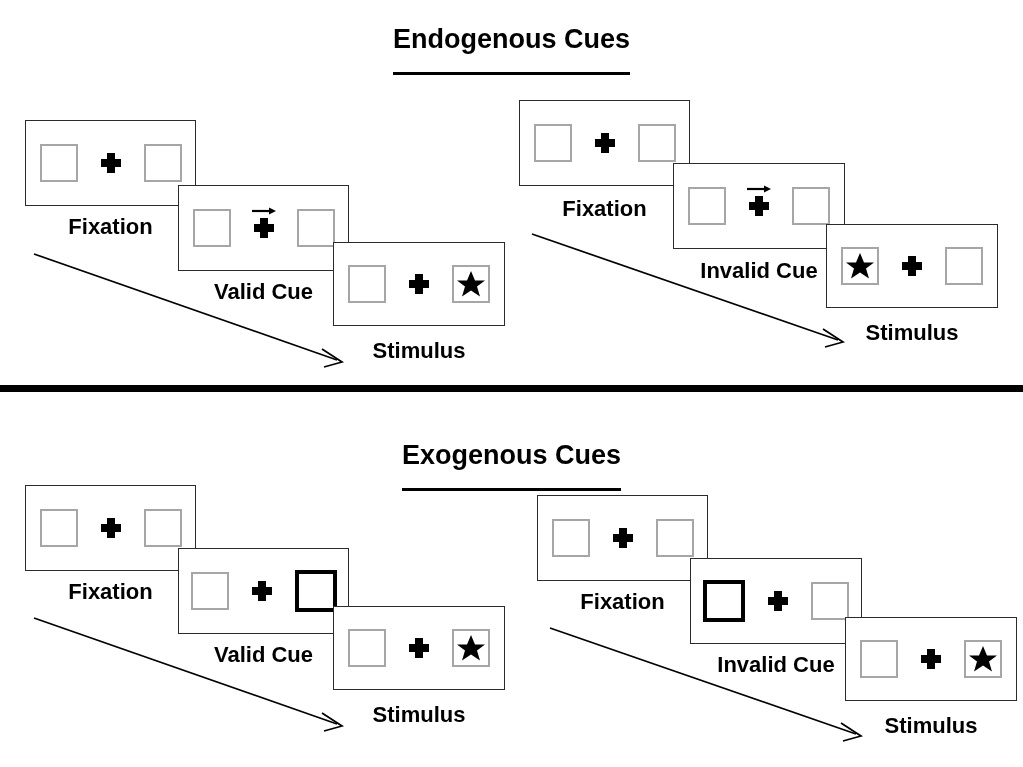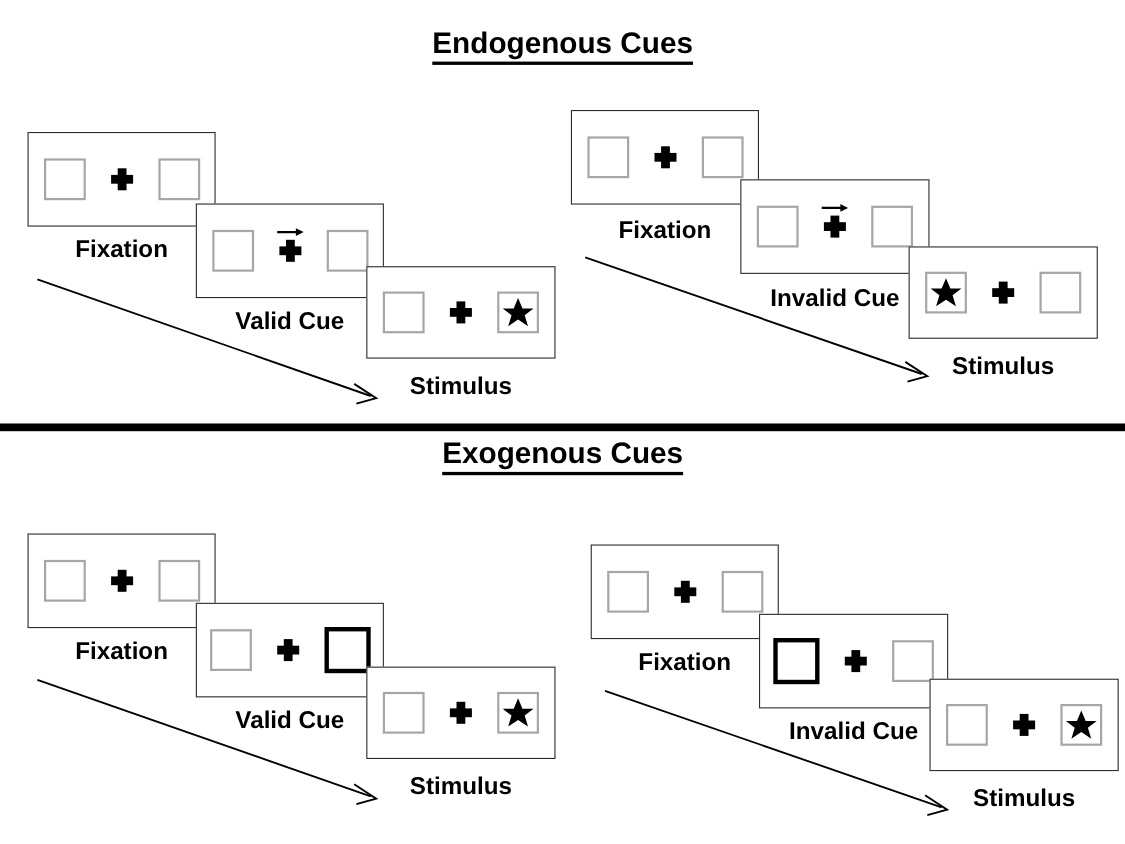--- a/index.html
+++ b/index.html
@@ -20,21 +20,21 @@
   .section-title {
     position: absolute;
     width: 100%;
     text-align: center;
     font-size: 27px;
     font-weight: bold;
     color: #000000;
   }
   .section-title span {
     border-bottom: 3px solid #000000;
-    padding-bottom: 2px;
+    padding-bottom: 18px;
   }
 
   
   .divider {
     position: absolute;
     left: 0;
     width: 1023px;
     height: 7px;
     background: #000000;
   }
@@ -239,21 +239,21 @@
 </div>
 <div class="caption" style="left:826px; top:320px; width:172px; z-index:6;">Stimulus</div>
 
 <svg class="time-arrow" style="left:528px; top:228px; width:330px; height:125px; z-index:2;" viewBox="0 0 330 125">
   <line x1="4" y1="6" x2="310" y2="112" stroke="#000000" stroke-width="1.7"></line>
   <polyline points="295,101 315,114 297,119" fill="none" stroke="#000000" stroke-width="1.7"></polyline>
 </svg>
 
 <div class="divider" style="top:385px;"></div>
 
-<div class="section-title" style="top:397px;">
+<div class="section-title" style="top:440px;">
   <span>Exogenous Cues</span>
 </div>
 
 <div class="frame" style="left:25px; top:485px; width:171px; height:86px; z-index:3;">
   <div class="frame-inner">
     <div class="box"></div>
     <div class="cross-cell">
       <div class="cross"></div>
     </div>
     <div class="box"></div>

